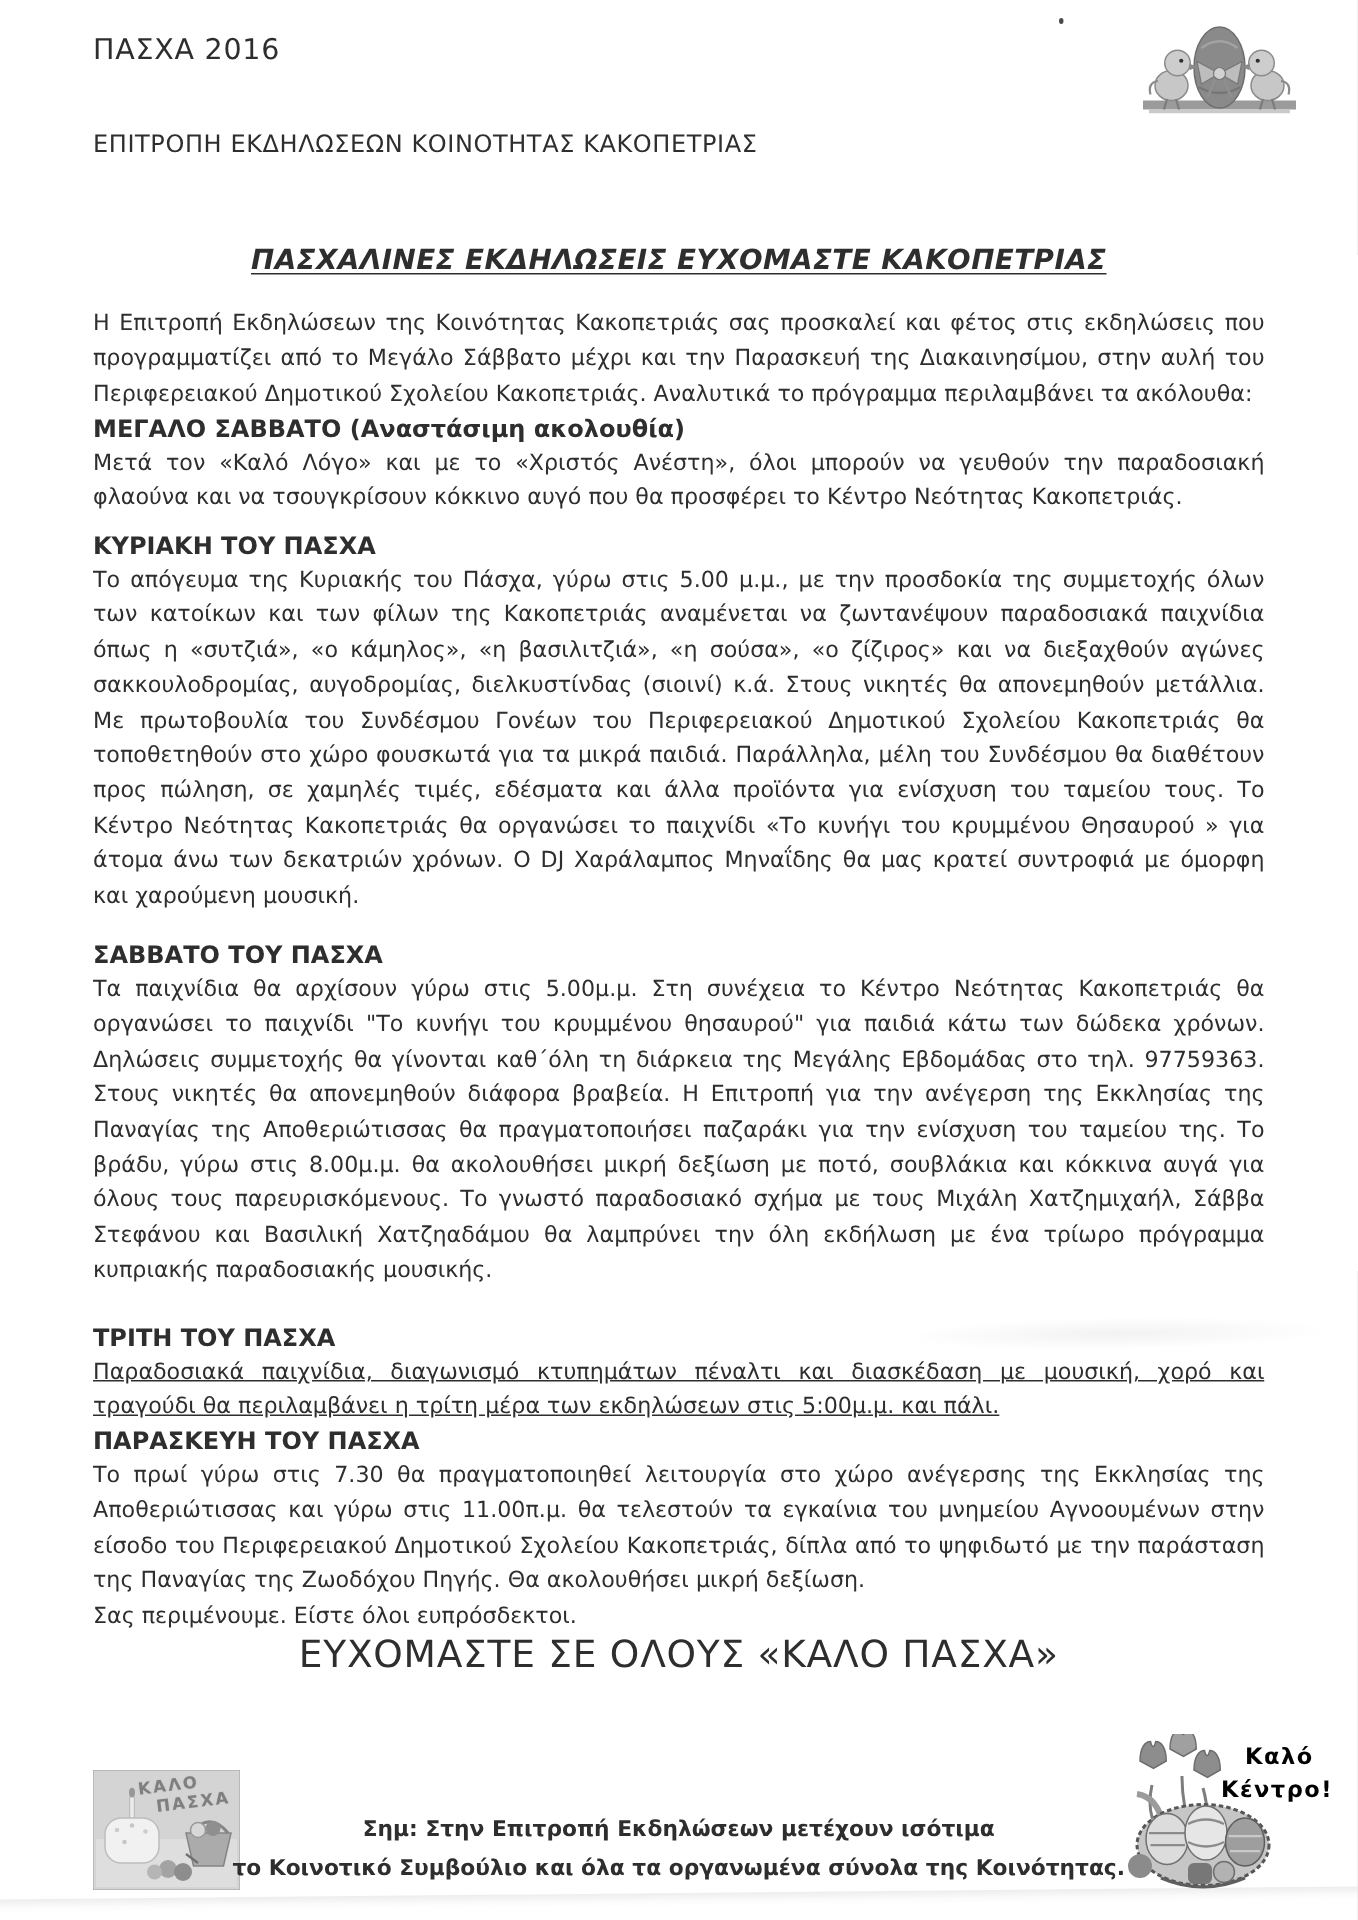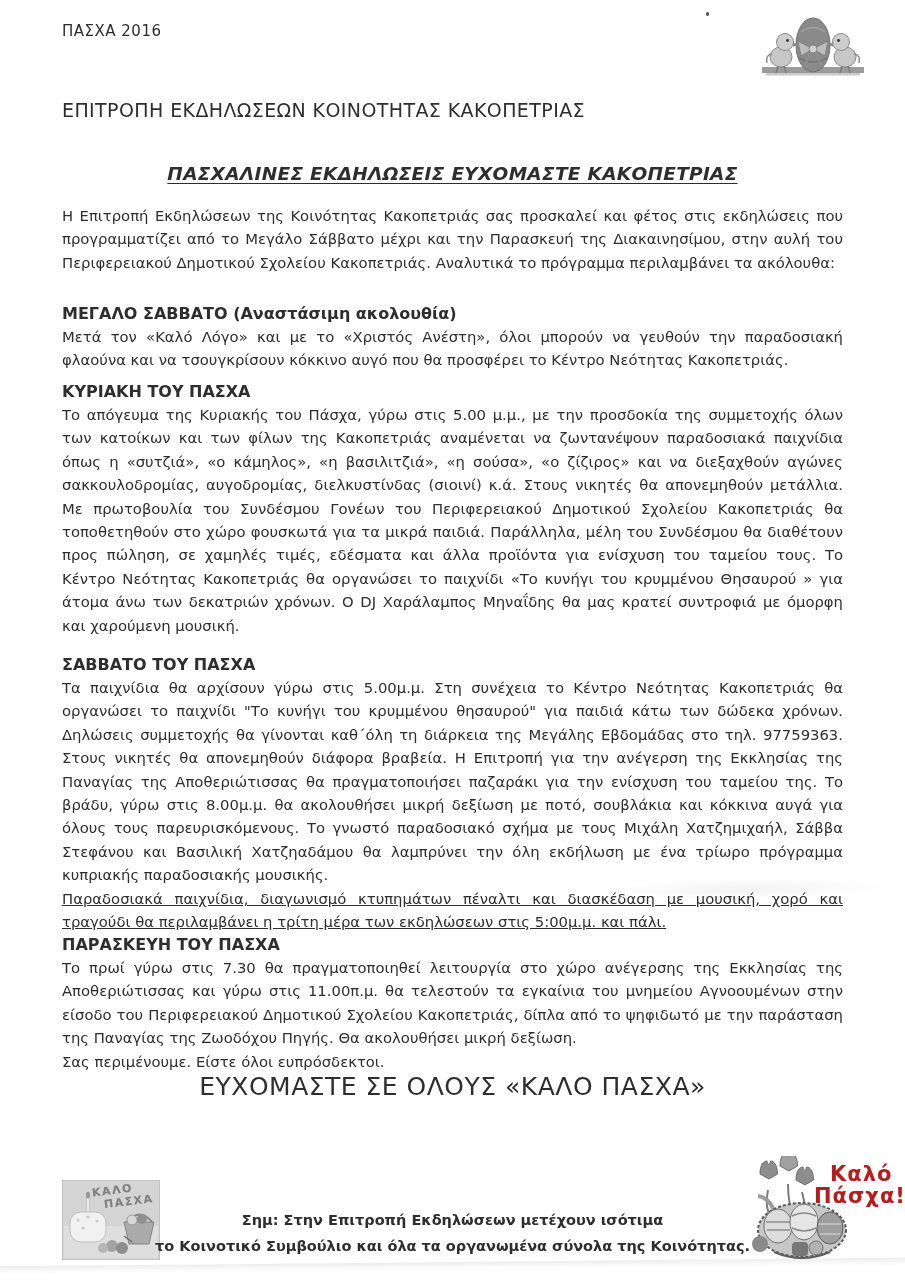--- a/index.html
+++ b/index.html
@@ -2,33 +2,33 @@
 <html><head>
 <meta charset="utf-8">
 <style>
   html,body { margin:0; padding:0; background:#e8e8e8; }
   .page {
     position:relative; width:905px; height:1280px; margin:0 auto;
     background:#ffffff; overflow:hidden;
     font-family:"DejaVu Sans","Liberation Sans",sans-serif;
     color:#2e2e2e;
   }
-  .doc-title { position:absolute; left:62px; top:22px; font-size:15px; letter-spacing:.5px;text-align:right; }
+  .doc-title { position:absolute; left:62px; top:22px; font-size:19px; letter-spacing:.5px;text-align:right; }
   .corner-dot { position:absolute; left:706px; top:12px; width:3px; height:4px; background:#4a4a4a; border-radius:50%; }
   .egg-img { position:absolute; left:760px; top:16px; }
-  .org-line { position:absolute; left:62px; top:99px; font-size:19px; letter-spacing:.4px; }
+  .org-line { position:absolute; left:62px; top:86px; font-size:16px; letter-spacing:.4px; }
   .main-title { position:absolute; left:0; right:0; top:163px; text-align:center;
     font-size:18.5px; font-weight:bold; font-style:italic; }
   .main-title span { text-decoration:underline; text-underline-offset:3px; letter-spacing:.3px; }
 
   .content { position:absolute; left:62px; top:204px; width:781px; font-size:14.8px; line-height:23.4px; }
   .content p { margin:0; text-align:justify; overflow:hidden; }
   .sec-h { font-weight:bold; font-size:16px; line-height:22px; margin:0; }
   .intro-p  { height:71px; }
-  .h-megalo { margin-top:28px; }
+  .h-megalo { }
   .b-megalo { margin-top:4px; height:47px; }
   .h-kyriaki{ margin-top:9px; }
   .b-kyriaki{ margin-top:4px; height:234px; }
   .h-deytera{ margin-top:17px; }
   .b-deytera{ margin-top:3px; height:211px; }
   .h-triti  { margin-top:22px; }
   .b-triti  { margin-top:3px; height:47px;text-decoration:underline; }
   .h-paraskevi{ }
   .b-paraskevi{ margin-top:3px; height:94px; }
   .closing  { margin-top:18px; text-align:right; }
@@ -37,21 +37,21 @@
   .photo-bl { position:absolute; left:62px; top:1180px; width:98px; height:80px; }
   .photo-bl .cap1, .photo-bl .cap2 {
     position:absolute; color:#7f7f7f; font-weight:bold; font-size:11px; letter-spacing:1.5px;
     transform:rotate(-7deg); text-shadow:0 0 1px #bfbfbf;
   }
   .photo-bl .cap1 { left:30px; top:4px; }
   .photo-bl .cap2 { left:42px; top:15px; }
 
   .img-br { position:absolute; left:744px; top:1156px; width:132px; height:108px; }
   .img-br .cap1, .img-br .cap2 {
-    position:absolute; color:#b91c1c; font-size:21px; font-weight:bold; letter-spacing:1px;
+    position:absolute; color:#000000; font-size:15px; font-weight:bold; letter-spacing:1px;
   }
   .img-br .cap1 { left:86px; top:6px; }
   .img-br .cap2 { left:70px; top:28px; }
 
   .note { position:absolute; left:0; right:0; text-align:center; font-weight:bold; font-size:14.5px; }
   .note1 { top:1212px; }
   .note2 { top:1238px; }
 
   .streak-bottom {
     position:absolute; left:-12px; right:-12px; top:1262px; height:12px;
@@ -109,20 +109,21 @@
 
     <h3 class="sec-h h-megalo">ΜΕΓΑΛΟ ΣΑΒΒΑΤΟ (Αναστάσιμη ακολουθία)</h3>
     <p class="b-megalo">Μετά τον «Καλό Λόγο» και με το «Χριστός Ανέστη», όλοι μπορούν να γευθούν την παραδοσιακή φλαούνα και να τσουγκρίσουν κόκκινο αυγό που θα προσφέρει το Κέντρο Νεότητας Κακοπετριάς.</p>
 
     <h3 class="sec-h h-kyriaki">ΚΥΡΙΑΚΗ ΤΟΥ ΠΑΣΧΑ</h3>
     <p class="b-kyriaki">Το απόγευμα της Κυριακής του Πάσχα, γύρω στις 5.00 μ.μ., με την προσδοκία της συμμετοχής όλων των κατοίκων και των φίλων της Κακοπετριάς αναμένεται να ζωντανέψουν παραδοσιακά παιχνίδια όπως η «συτζιά», «ο κάμηλος», «η βασιλιτζιά», «η σούσα», «ο ζίζιρος» και να διεξαχθούν αγώνες σακκουλοδρομίας, αυγοδρομίας, διελκυστίνδας (σιοινί) κ.ά. Στους νικητές θα απονεμηθούν μετάλλια. Με πρωτοβουλία του Συνδέσμου Γονέων του Περιφερειακού Δημοτικού Σχολείου Κακοπετριάς θα τοποθετηθούν στο χώρο φουσκωτά για τα μικρά παιδιά. Παράλληλα, μέλη του Συνδέσμου θα διαθέτουν προς πώληση, σε χαμηλές τιμές, εδέσματα και άλλα προϊόντα για ενίσχυση του ταμείου τους. Το Κέντρο Νεότητας Κακοπετριάς θα οργανώσει το παιχνίδι «Το κυνήγι του κρυμμένου Θησαυρού » για άτομα άνω των δεκατριών χρόνων. Ο DJ Χαράλαμπος Μηναΐδης θα μας κρατεί συντροφιά με όμορφη και χαρούμενη μουσική.</p>
 
     <h3 class="sec-h h-deytera">ΣΑΒΒΑΤΟ ΤΟΥ ΠΑΣΧΑ</h3>
     <p class="b-deytera">Τα παιχνίδια θα αρχίσουν γύρω στις 5.00μ.μ. Στη συνέχεια το Κέντρο Νεότητας Κακοπετριάς θα οργανώσει το παιχνίδι "Το κυνήγι του κρυμμένου θησαυρού" για παιδιά κάτω των δώδεκα χρόνων. Δηλώσεις συμμετοχής θα γίνονται καθ΄όλη τη διάρκεια της Μεγάλης Εβδομάδας στο τηλ. 97759363. Στους νικητές θα απονεμηθούν διάφορα βραβεία. Η Επιτροπή για την ανέγερση της Εκκλησίας της Παναγίας της Αποθεριώτισσας θα πραγματοποιήσει παζαράκι για την ενίσχυση του ταμείου της. Το βράδυ, γύρω στις 8.00μ.μ. θα ακολουθήσει μικρή δεξίωση με ποτό, σουβλάκια και κόκκινα αυγά για όλους τους παρευρισκόμενους. Το γνωστό παραδοσιακό σχήμα με τους Μιχάλη Χατζημιχαήλ, Σάββα Στεφάνου και Βασιλική Χατζηαδάμου θα λαμπρύνει την όλη εκδήλωση με ένα τρίωρο πρόγραμμα κυπριακής παραδοσιακής μουσικής.</p>
 
+    <h3 class="sec-h h-triti">ΤΡΙΤΗ ΤΟΥ ΠΑΣΧΑ</h3>
     <p class="b-triti">Παραδοσιακά παιχνίδια, διαγωνισμό κτυπημάτων πέναλτι και διασκέδαση με μουσική, χορό και τραγούδι θα περιλαμβάνει η τρίτη μέρα των εκδηλώσεων στις 5:00μ.μ. και πάλι.</p>
 
     <h3 class="sec-h h-paraskevi">ΠΑΡΑΣΚΕΥΗ ΤΟΥ ΠΑΣΧΑ</h3>
     <p class="b-paraskevi">Το πρωί γύρω στις 7.30 θα πραγματοποιηθεί λειτουργία στο χώρο ανέγερσης της Εκκλησίας της Αποθεριώτισσας και γύρω στις 11.00π.μ. θα τελεστούν τα εγκαίνια του μνημείου Αγνοουμένων στην είσοδο του Περιφερειακού Δημοτικού Σχολείου Κακοπετριάς, δίπλα από το ψηφιδωτό με την παράσταση της Παναγίας της Ζωοδόχου Πηγής. Θα ακολουθήσει μικρή δεξίωση.</p>
 
     <p class="closing">Σας περιμένουμε. Είστε όλοι ευπρόσδεκτοι.</p>
     <div class="wish">ΕΥΧΟΜΑΣΤΕ ΣΕ ΟΛΟΥΣ «ΚΑΛΟ ΠΑΣΧΑ»</div>
   </div>
 
   <div class="photo-bl">
@@ -165,18 +166,18 @@
       <ellipse cx="60" cy="66" rx="14" ry="18" fill="#e6e6e6" stroke="#6f6f6f"></ellipse>
       <path d="M48 60 q12 -6 24 0 M48 72 q12 6 24 0" stroke="#8b8b8b" stroke-width="1.5" fill="none"></path>
       <ellipse cx="86" cy="72" rx="13" ry="16" fill="#9e9e9e" stroke="#5e5e5e"></ellipse>
       <path d="M75 68 h22 M76 78 h20" stroke="#c9c9c9" stroke-width="1.5"></path>
       <circle cx="16" cy="88" r="8" fill="#8b8b8b"></circle>
       <rect x="48" y="86" width="16" height="14" rx="4" fill="#777777"></rect>
       <circle cx="72" cy="92" r="7" fill="#b2b2b2" stroke="#6f6f6f"></circle>
       <path d="M30 96 q28 12 56 0" stroke="#5e5e5e" stroke-width="2" fill="none"></path>
     </svg>
     <span class="cap1">Καλό</span>
-    <span class="cap2">Πάσχα!</span>
+    <span class="cap2">Κέντρο!</span>
   </div>
 
   <div class="smudge"></div>
   <div class="streak-bottom"></div>
 </div>
 
 </body></html>

